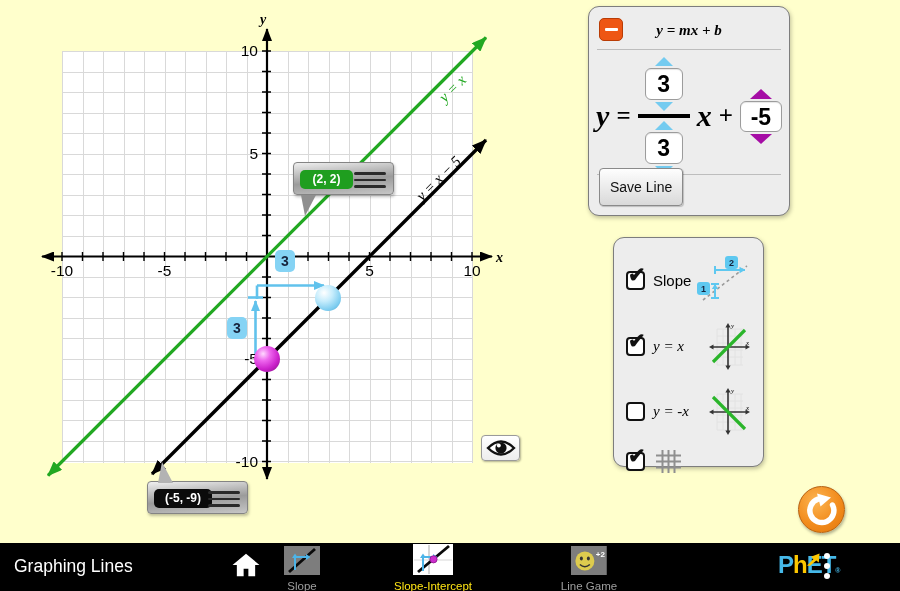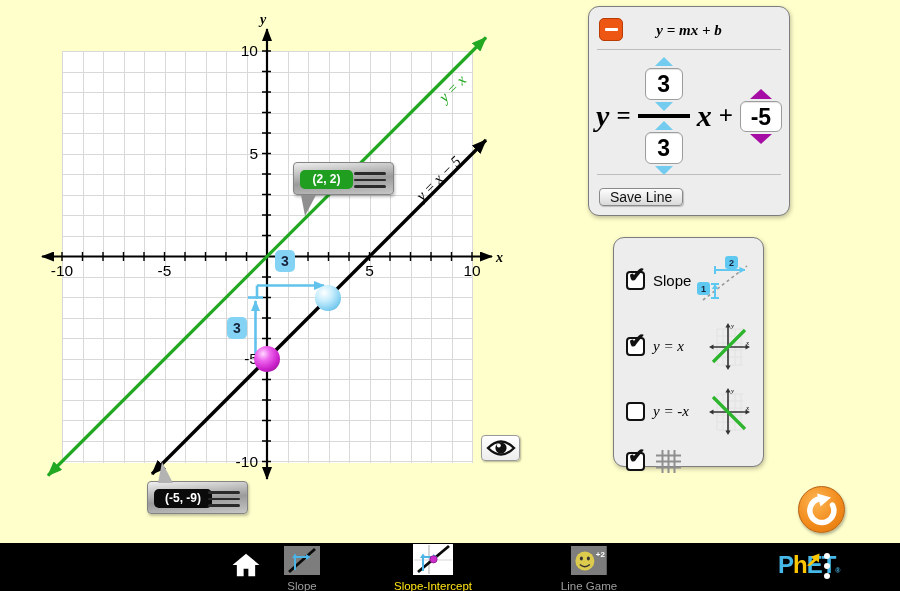--- a/index.html
+++ b/index.html
@@ -63,21 +63,21 @@
   .spin-col { display:flex; flex-direction:column; align-items:center; gap:2px; }
   .numbox { width:38px; height:32px; background:#fff; border:1px solid #9c9c9c; border-radius:6px;
     font-size:23px; font-weight:bold; text-align:center; line-height:30px; box-shadow:inset 0 1px 1px rgba(0,0,0,.1); }
   .bwide { width:42px; height:31px; }
   .tri-up-b { width:0; height:0; border-left:9px solid transparent; border-right:9px solid transparent; border-bottom:9px solid #74cbf0; }
   .tri-dn-b { width:0; height:0; border-left:9px solid transparent; border-right:9px solid transparent; border-top:9px solid #74cbf0; }
   .tri-up-m { width:0; height:0; border-left:11px solid transparent; border-right:11px solid transparent; border-bottom:10px solid #a50da5; }
   .tri-dn-m { width:0; height:0; border-left:11px solid transparent; border-right:11px solid transparent; border-top:10px solid #a50da5; }
   .fracbar { width:52px; height:3.5px; background:#000; margin:1px 0; }
   #eq-buttons { position:absolute; left:10px; right:10px; bottom:9px; display:flex; justify-content:space-between; }
-  .pbtn { font-family:"Liberation Sans", sans-serif; font-size:14px; color:#111; padding:0 10px;
+  .pbtn { font-family:"Liberation Sans", sans-serif; font-size:14px; color:#111; padding:10px 10px;
     background:linear-gradient(#fefefe,#d9d9d9); border:1px solid #8a8a8a; border-radius:4px; box-shadow:1px 1px 1px rgba(0,0,0,.2); }
 
   #opt-panel { left:613px; top:237px; width:151px; height:230px; padding:10px 12px; }
   .optrow { display:flex; align-items:center; justify-content:space-between; }
   .chk { position:relative; width:19px; height:19px; background:#fff; border:2.5px solid #111; border-radius:4px; flex:none; }
   .chk .mark { position:absolute; left:0px; top:-10px; font-size:21px; font-weight:bold; color:#111; }
   .optlabel { font-size:15px; color:#000; margin-left:8px; margin-right:auto; }
   .serifit { font-family:"Liberation Serif", serif; font-style:italic; font-size:15px; }
 
   
@@ -308,20 +308,21 @@
   </div>
 
   <div id="reset-btn">
     <svg width="34" height="34" viewBox="0 0 34 34">
       <path d="M27.5 12 A 12 12 0 1 1 13 6.2" fill="none" stroke="#fff" stroke-width="5.5" stroke-linecap="round"></path>
       <path d="M12 0.5 L26 4.5 L15.5 13.5 Z" fill="#fff"></path>
     </svg>
   </div>
 
   <div id="navbar">
+    <span id="nav-title">Graphing Lines</span>
 
     <svg id="home-btn" viewBox="0 0 26 22">
       <path d="M13 0.5 L25.5 11 H21.5 V21.5 H15.2 V14.5 H10.8 V21.5 H4.5 V11 H0.5 Z" fill="#fff"></path>
     </svg>
 
     <div class="tab" id="tab-slope">
       <svg width="36" height="29" viewBox="0 0 36 29">
         <rect width="36" height="29" fill="#7d7d7d"></rect>
         <line x1="5" y1="26" x2="31" y2="3" stroke="#0a0a0a" stroke-width="2.8"></line>
         <g stroke="#4db4e8" stroke-width="2" fill="none">

